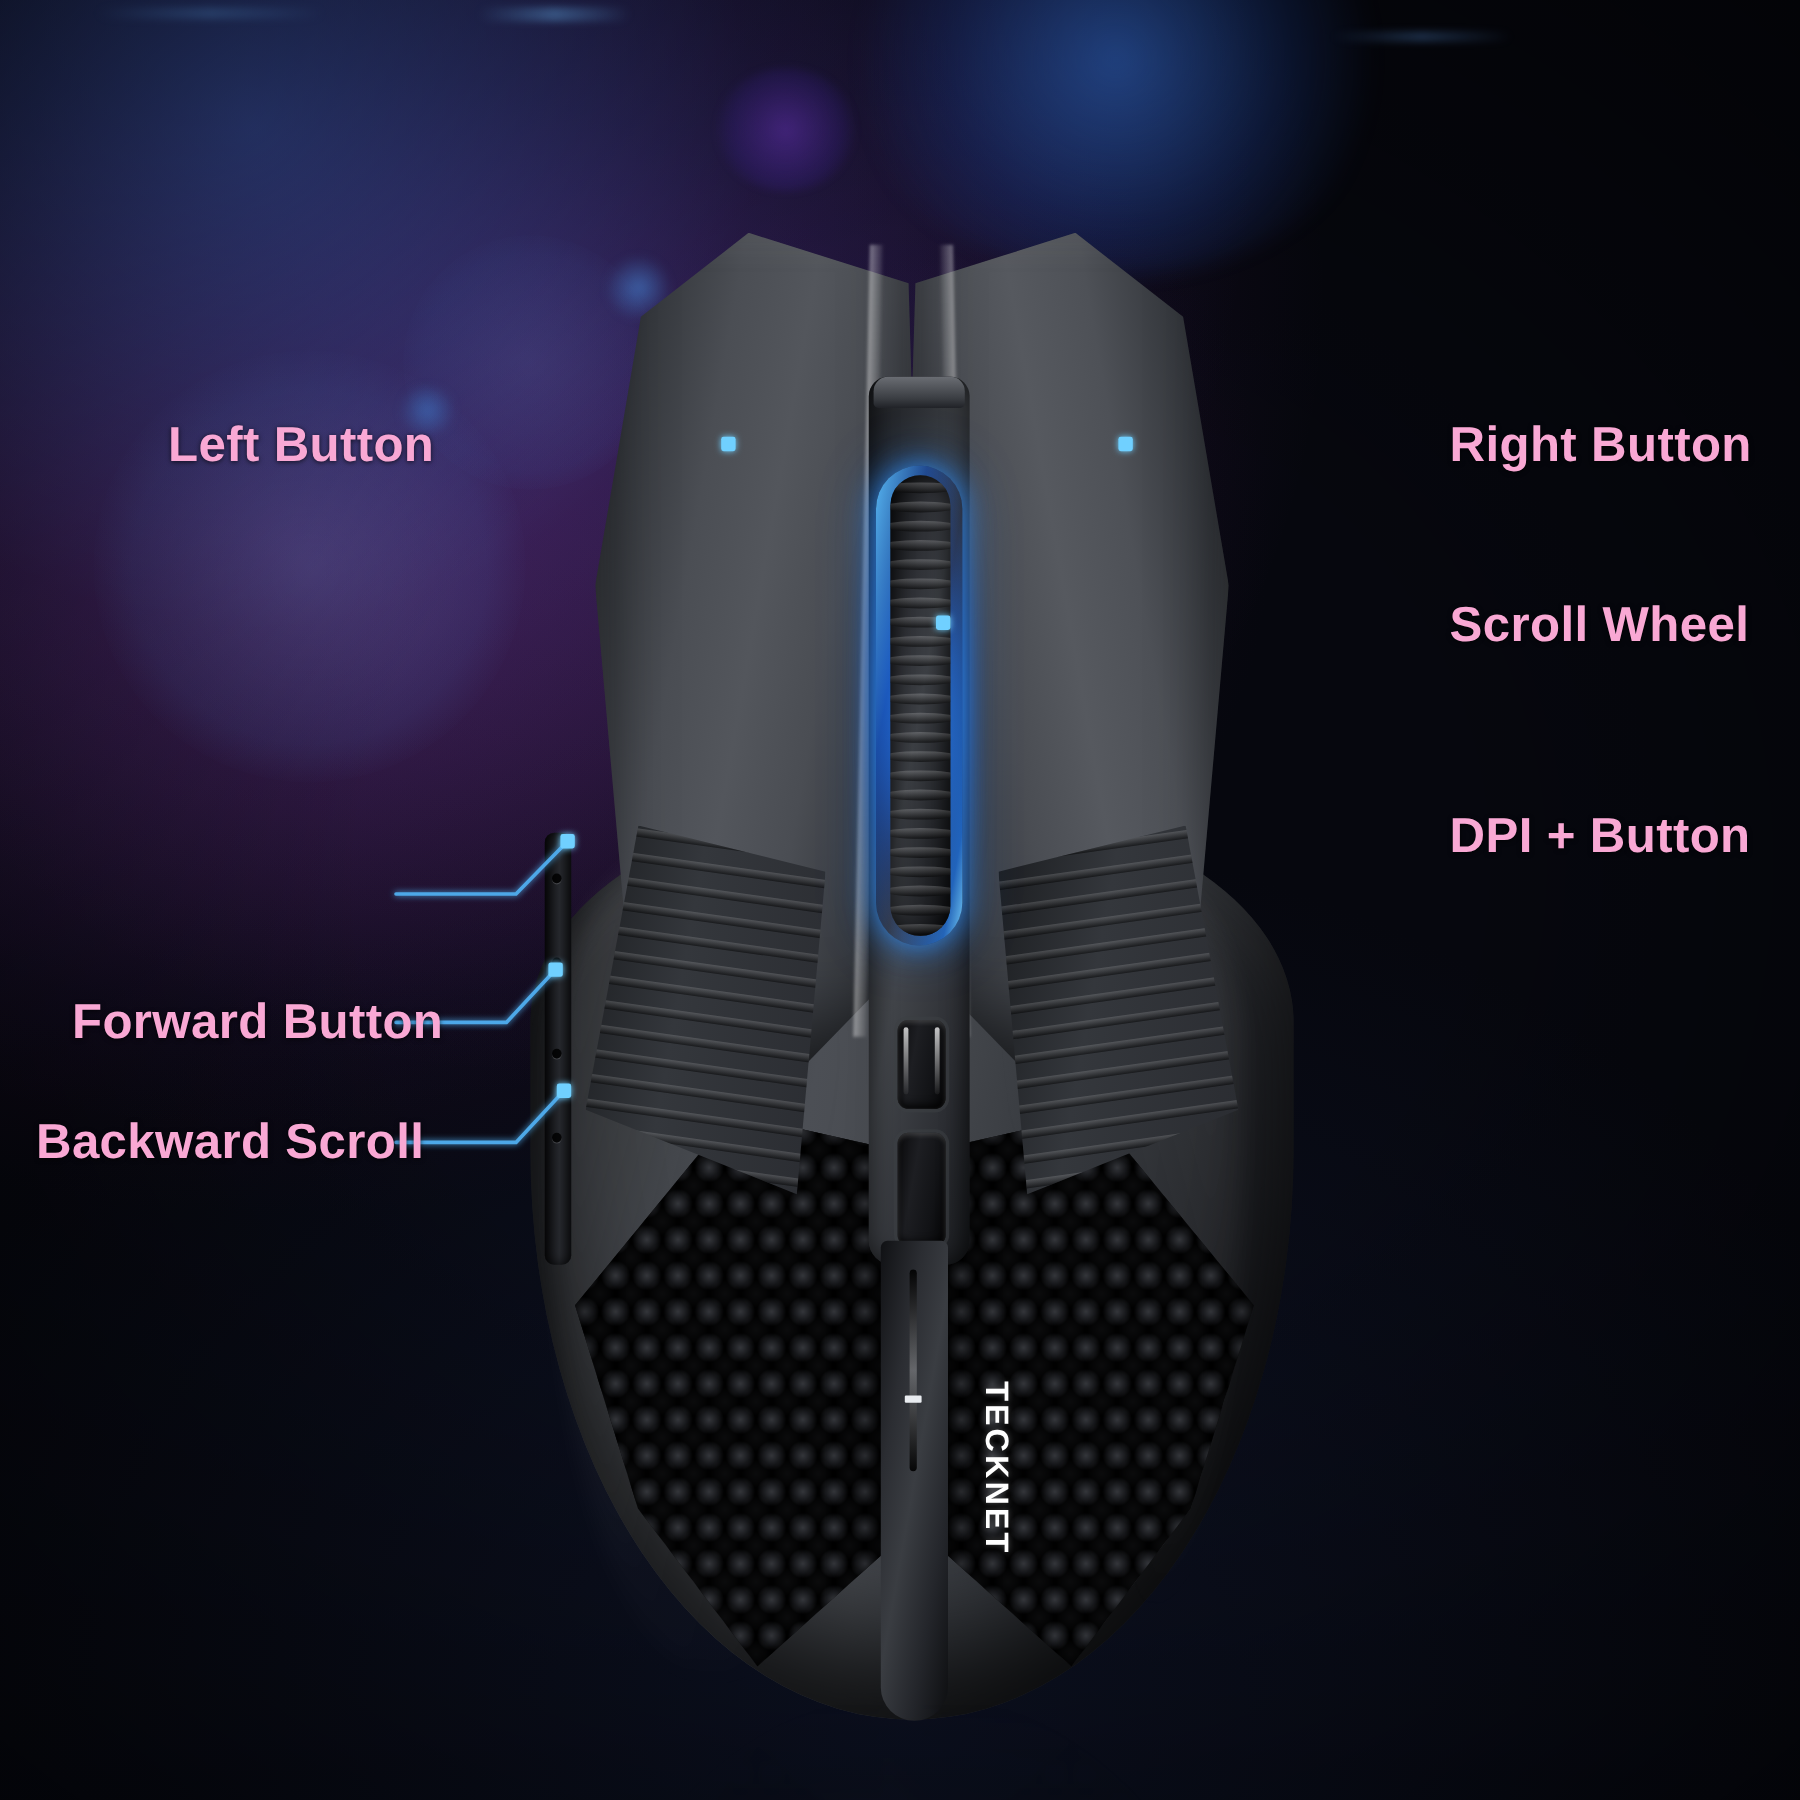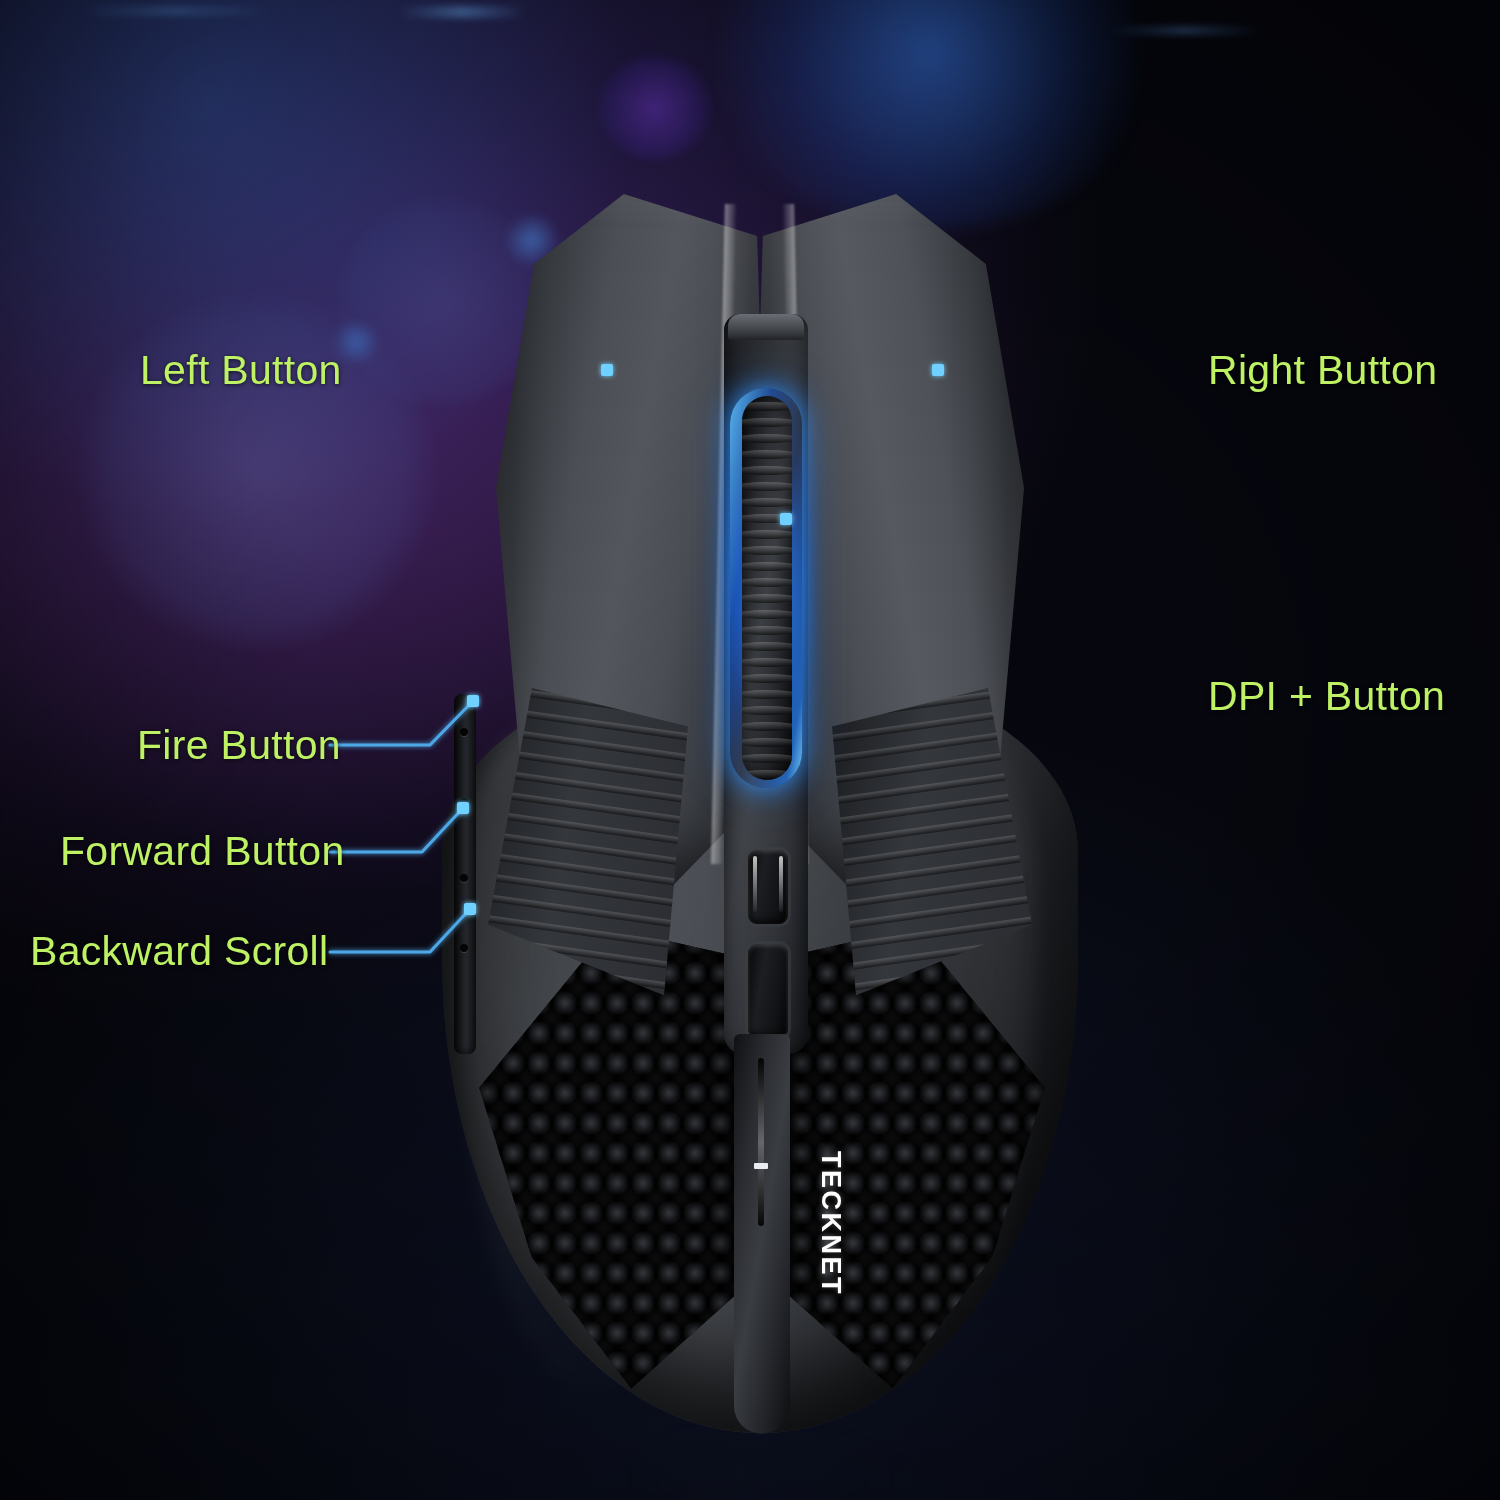--- a/index.html
+++ b/index.html
@@ -283,23 +283,23 @@
     letter-spacing: 2.5px;
     transform: rotate(90deg);
     transform-origin: center center;
     text-shadow: 0 0 5px rgba(255,255,255,0.25);
   }
 
   
   #lines { position: absolute; inset: 0; pointer-events: none; }
   .label {
     position: absolute;
-    color: #bef264;
+    color: #f9a8d4;
     font-size: 41px;
-    font-weight: 400;
+    font-weight: 700;
     letter-spacing: 0.3px;
     white-space: nowrap;
     text-shadow: 0 1px 4px rgba(0,0,0,0.7);
   }
   .label.right-side { text-align: right; }
   .label.left-side  { text-align: right; }
 </style>
 </head>
 <body>
 
@@ -461,20 +461,20 @@
       <rect x="464" y="903" width="12" height="12" rx="2" fill="#6fd0ff" filter="url(#glow)"></rect>
       <polyline points="938,370 1192,370" fill="none" stroke="#4ea8e8" stroke-width="3" stroke-linecap="round" stroke-linejoin="round" filter="url(#glow)"></polyline>
       <rect x="932" y="364" width="12" height="12" rx="2" fill="#6fd0ff" filter="url(#glow)"></rect>
       <polyline points="786,519 1192,519" fill="none" stroke="#4ea8e8" stroke-width="3" stroke-linecap="round" stroke-linejoin="round" filter="url(#glow)"></polyline>
       <rect x="780" y="513" width="12" height="12" rx="2" fill="#6fd0ff" filter="url(#glow)"></rect>
       <polyline points="818,704 1192,704" fill="none" stroke="#4ea8e8" stroke-width="3" stroke-linecap="round" stroke-linejoin="round" filter="url(#glow)"></polyline>
       <polyline points="818,800 1192,800" fill="none" stroke="#4ea8e8" stroke-width="3" stroke-linecap="round" stroke-linejoin="round" filter="url(#glow)"></polyline>
     </svg>
 
   <div class="label left-side" style="left:140px; top:347px;">Left Button</div>
-  <div class="label left-side" style="left:137px; top:722px;">Fire Button</div>
   <div class="label left-side" style="left:60px; top:828px;">Forward Button</div>
   <div class="label left-side" style="left:30px; top:928px;">Backward Scroll</div>
 
   <div class="label right-side" style="left:1208px; top:347px;">Right Button</div>
+  <div class="label right-side" style="left:1208px; top:497px;">Scroll Wheel</div>
   <div class="label right-side" style="left:1208px; top:673px;">DPI + Button</div>
 
 </div>
 
 </body></html>

